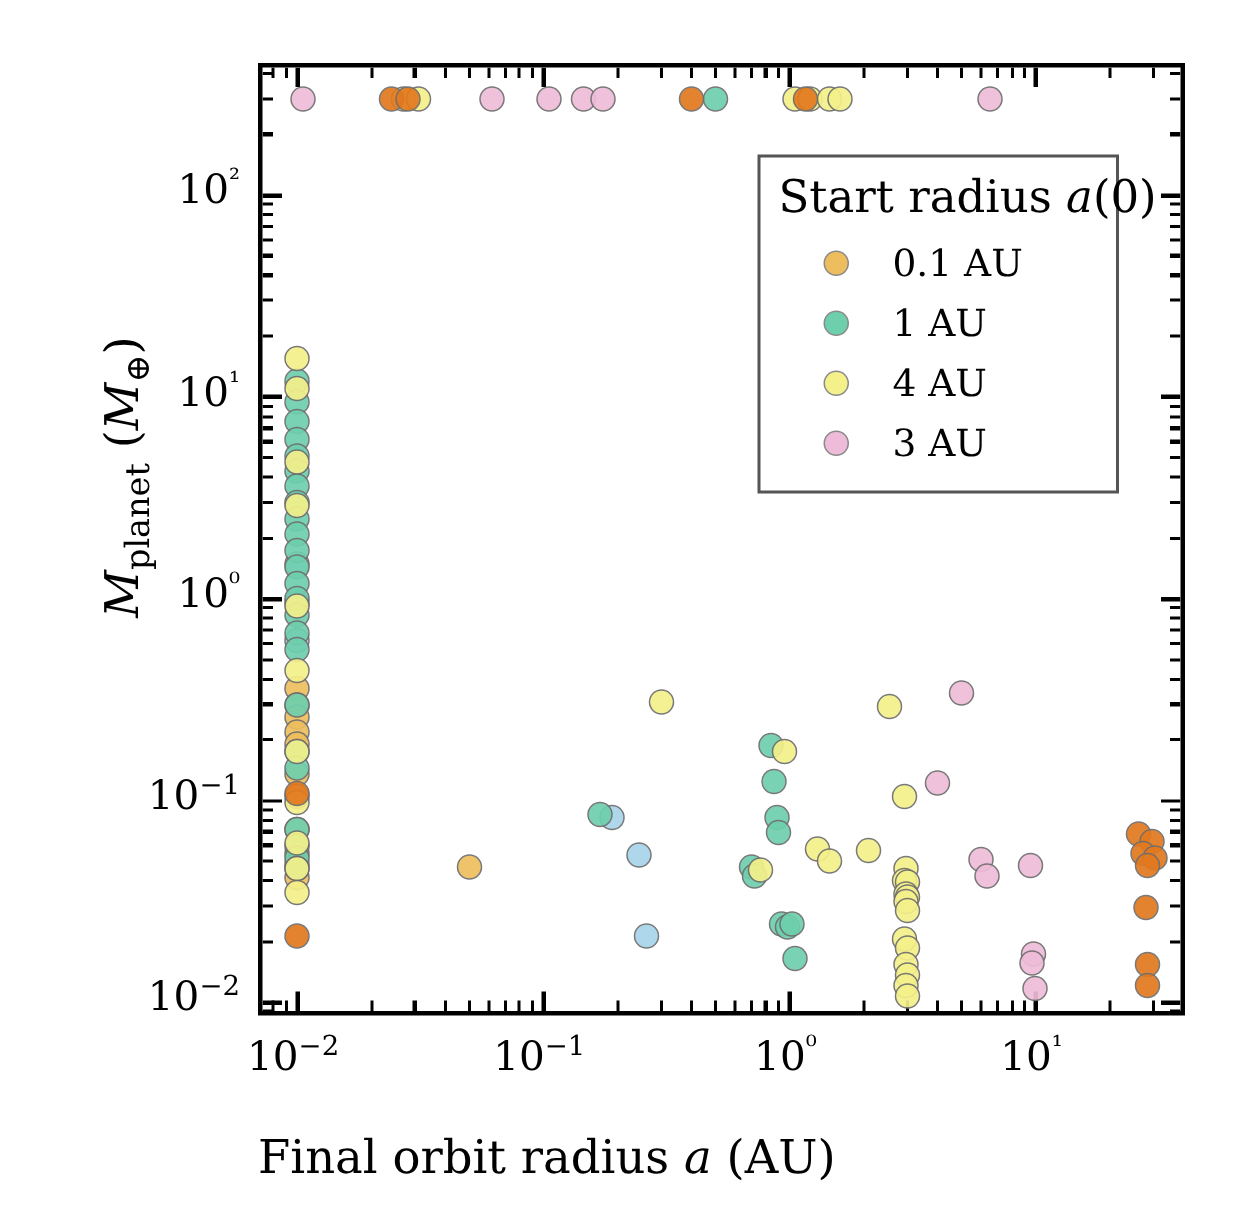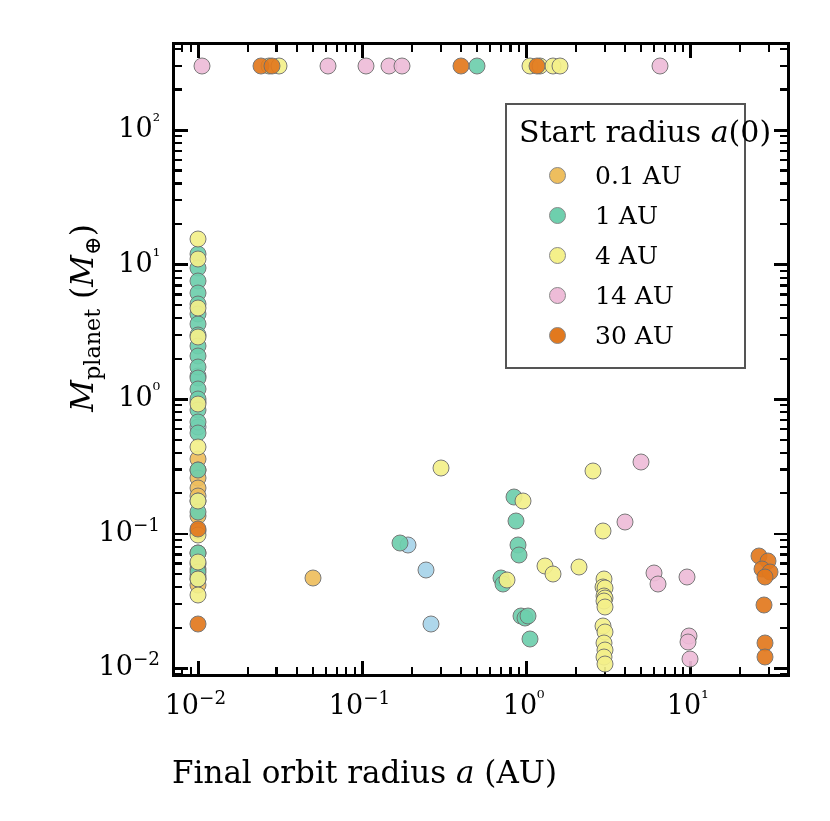--- a/index.html
+++ b/index.html
@@ -459,24 +459,18 @@
         <div class="legend-row">
           <div class="legend-swatch-cell">
             <div class="legend-swatch" style="background: rgb(244, 240, 138);"></div>
           </div>
           <div class="legend-label">4 AU</div>
         </div>
         <div class="legend-row">
           <div class="legend-swatch-cell">
             <div class="legend-swatch" style="background: rgb(238, 188, 216);"></div>
           </div>
-          <div class="legend-label">14 AU</div>
-        </div>
-        <div class="legend-row">
-          <div class="legend-swatch-cell">
-            <div class="legend-swatch" style="background: rgb(226, 121, 30);"></div>
-          </div>
-          <div class="legend-label">30 AU</div>
+          <div class="legend-label">3 AU</div>
         </div>
       </div>
   </div>
 
 </div>
 
 </body></html>

